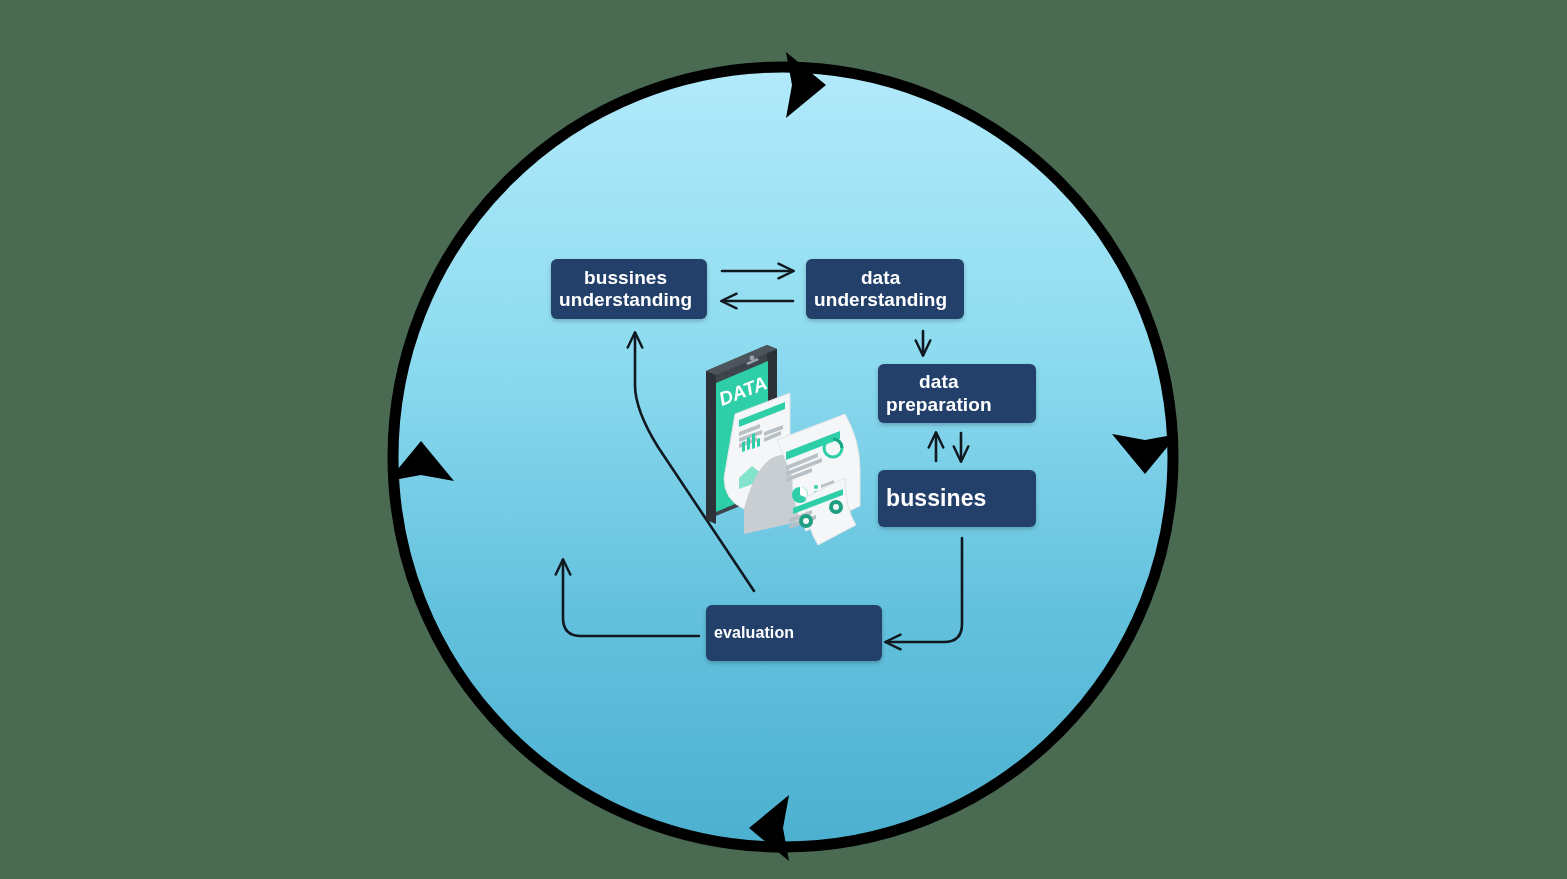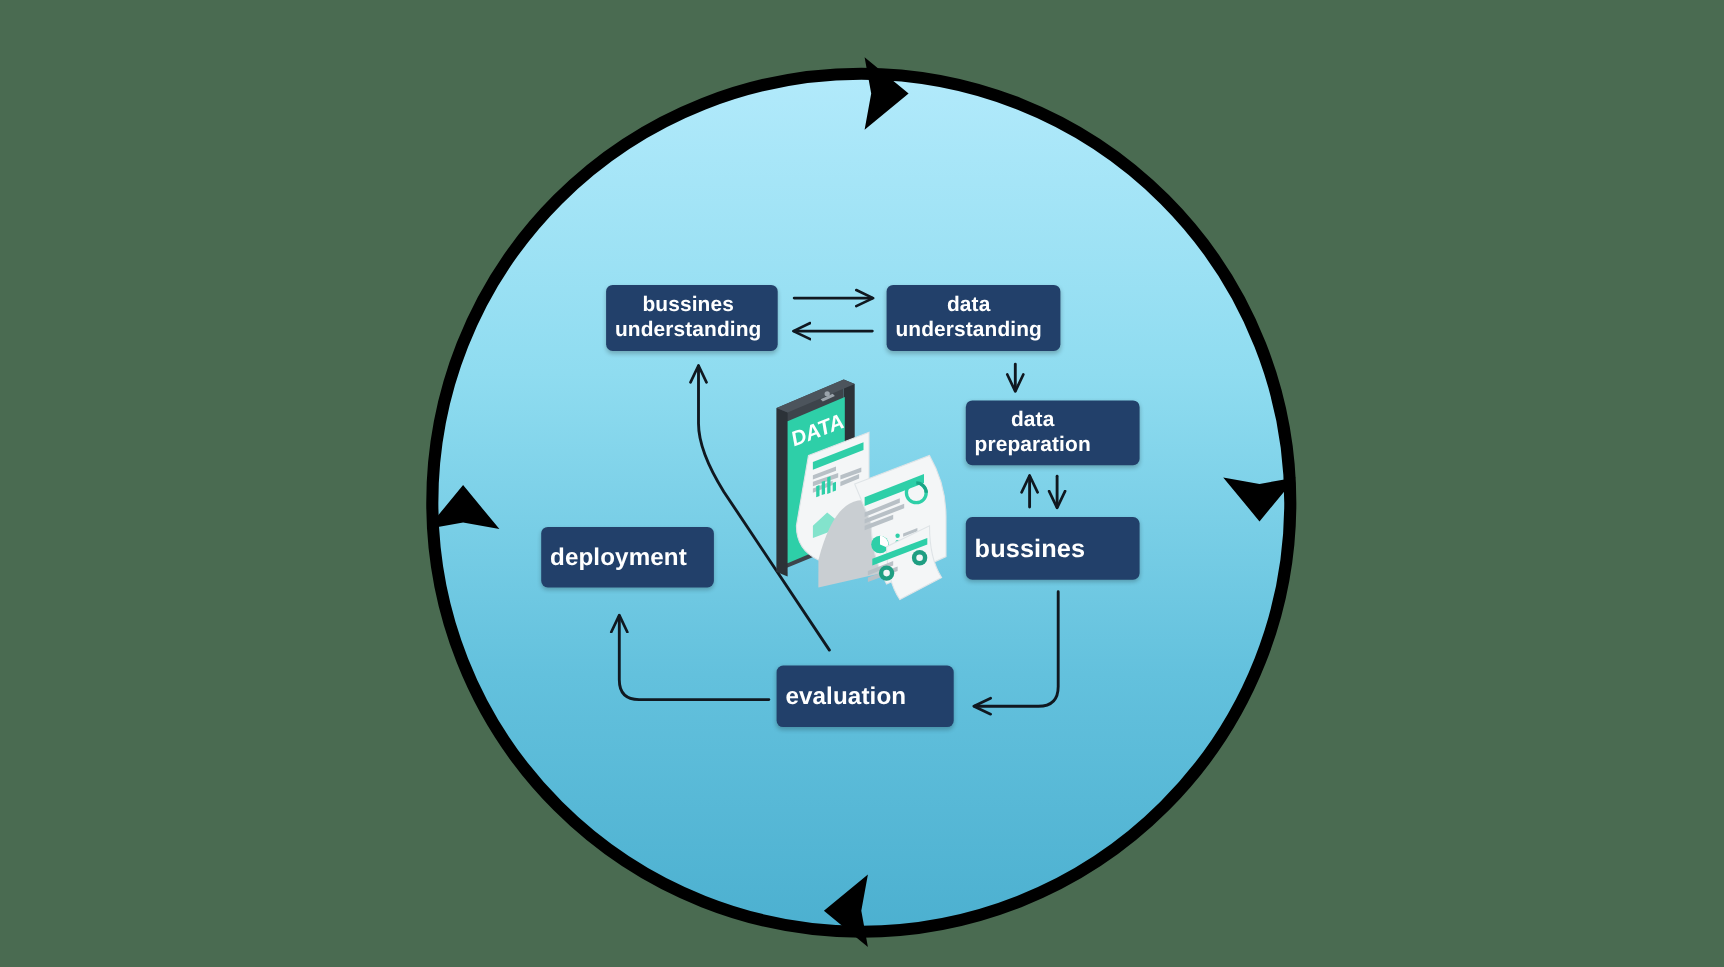--- a/index.html
+++ b/index.html
@@ -37,21 +37,21 @@
     letter-spacing: 0.1px;
     box-sizing: border-box;
     padding: 16px 8px;
   }
   .node-label { display: block; white-space: pre-line; }
   #box-business  { left: 551px; top: 259px; width: 156px; height: 60px; font-size: 19px; }
   #box-data-und  { left: 806px; top: 259px; width: 158px; height: 60px; font-size: 19px; }
   #box-data-prep { left: 878px; top: 364px; width: 158px; height: 59px; font-size: 19px; }
   #box-modeling  { left: 878px; top: 470px; width: 158px; height: 57px; font-size: 23px; }
   #box-deploy    { left: 492px; top: 479px; width: 157px; height: 55px; font-size: 22px; }
-  #box-eval      { left: 706px; top: 605px; width: 161px; height: 56px; font-size: 22px; }
+  #box-eval      { left: 706px; top: 605px; width: 176px; height: 56px; font-size: 16px; }
 </style>
 </head>
 <body>
 
 <div id="stage">
 
   <svg id="diagram-svg" viewBox="0 0 1567 879">
     <defs>
       <linearGradient id="circleGrad" x1="0" y1="0" x2="0" y2="1">
         <stop offset="0%" stop-color="#b2eafb"></stop>
@@ -198,17 +198,14 @@
   </div>
 
   <div class="node-box" id="box-modeling">
     <span class="node-label">bussines</span>
   </div>
 
   <div class="node-box" id="box-eval">
     <span class="node-label">evaluation</span>
   </div>
 
-  <div class="node-box" id="box-deploy">
-    <span class="node-label">deployment</span>
-  </div>
 
 </div>
 
 </body></html>

